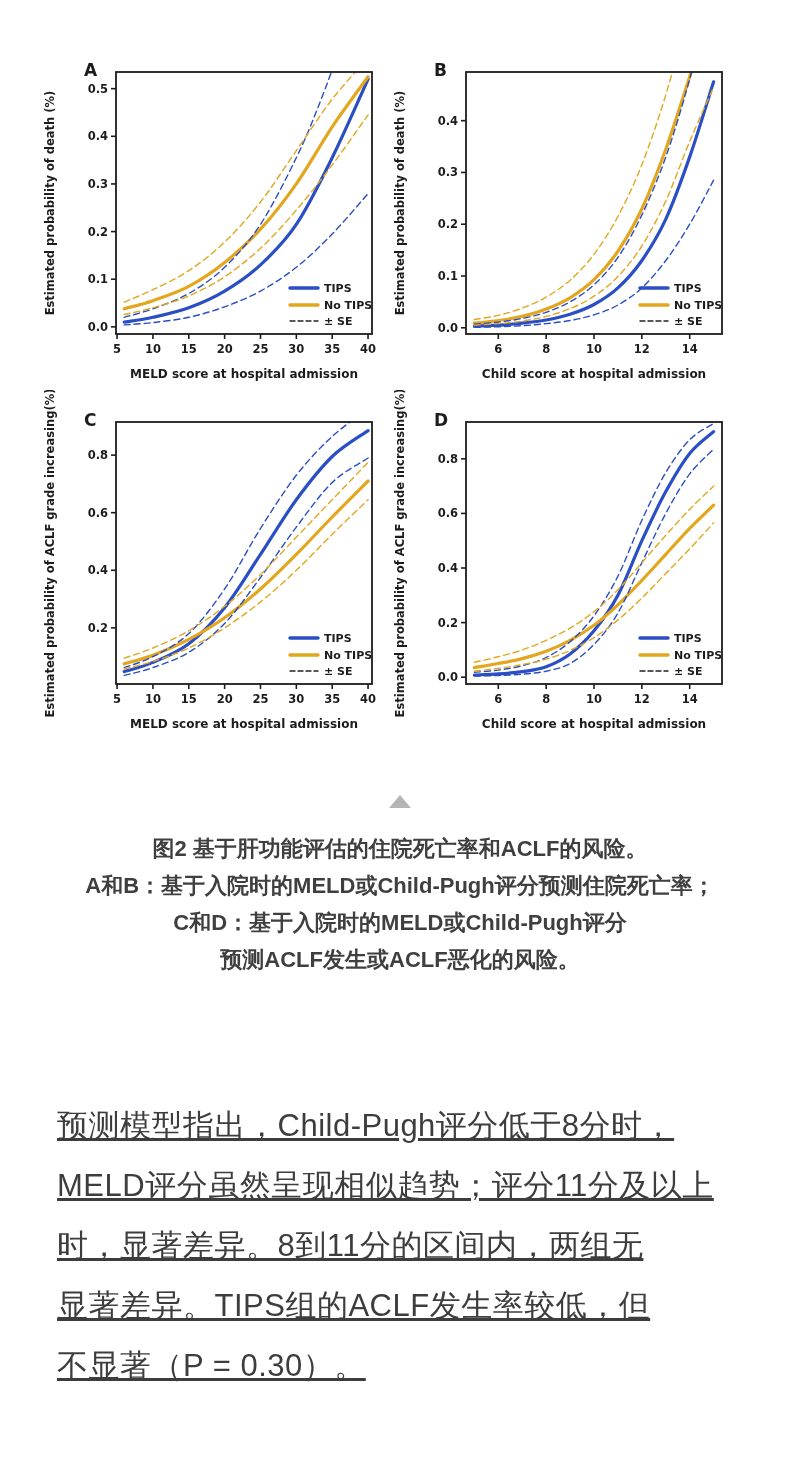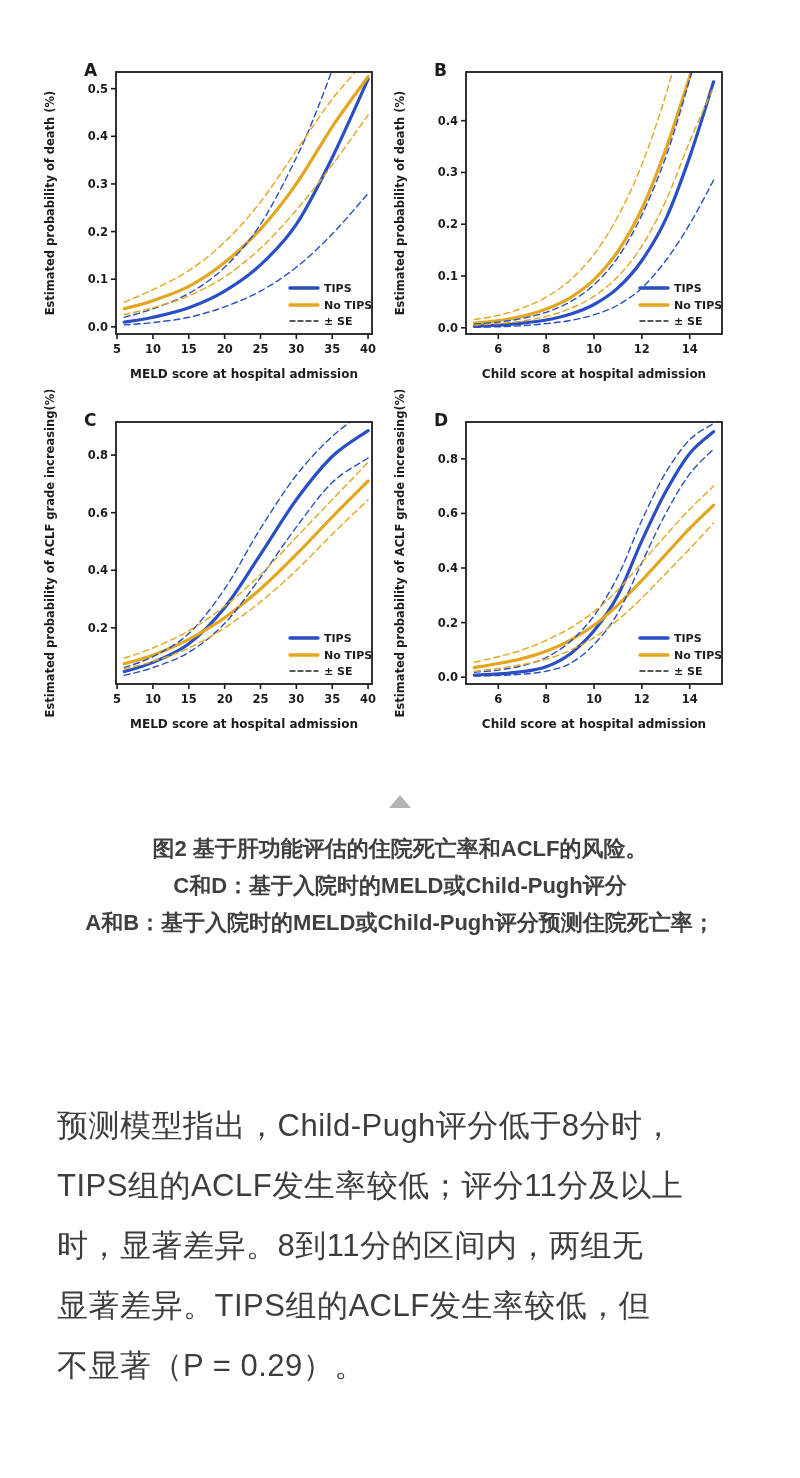--- a/index.html
+++ b/index.html
@@ -212,25 +212,26 @@
         <text x="296" y="269" font-size="11" font-family="&quot;DejaVu Sans&quot;, sans-serif" font-weight="bold" fill="#1c1c1c">No TIPS</text>
         <line x1="262" y1="281" x2="290" y2="281" stroke="#222222" stroke-linecap="round" stroke-width="1.4" stroke-dasharray="5 3"></line>
         <text x="296" y="285" font-size="11" font-family="&quot;DejaVu Sans&quot;, sans-serif" font-weight="bold" fill="#1c1c1c">± SE</text>
       </svg>
   </figure>
 
   <div class="divider-tri" style="border-bottom-color: rgb(181, 181, 181);"></div>
 
   <div class="caption" style="color: rgb(63, 63, 63);">
     <div>图2 基于肝功能评估的住院死亡率和ACLF的风险。</div>
+    <div>A和B：基于入院时的MELD或Child-Pugh评分预测住院死亡率；</div>
     <div>C和D：基于入院时的MELD或Child-Pugh评分</div>
-    <div>A和B：基于入院时的MELD或Child-Pugh评分预测住院死亡率；</div>
+    <div>预测ACLF发生或ACLF恶化的风险。</div>
   </div>
 
-  <div class="body-text" style="color: rgb(61, 61, 61);">
+  <div class="body-text" style="color: rgb(61, 61, 61); text-decoration: underline;">
     <div>预测模型指出，Child-Pugh评分低于8分时，</div>
-    <div>TIPS组的ACLF发生率较低；评分11分及以上</div>
+    <div>MELD评分虽然呈现相似趋势；评分11分及以上</div>
     <div>时，显著差异。8到11分的区间内，两组无</div>
     <div>显著差异。TIPS组的ACLF发生率较低，但</div>
-    <div>不显著（P = 0.29）。</div>
+    <div>不显著（P = 0.30）。</div>
   </div>
 
 </div>
 
 </body></html>

